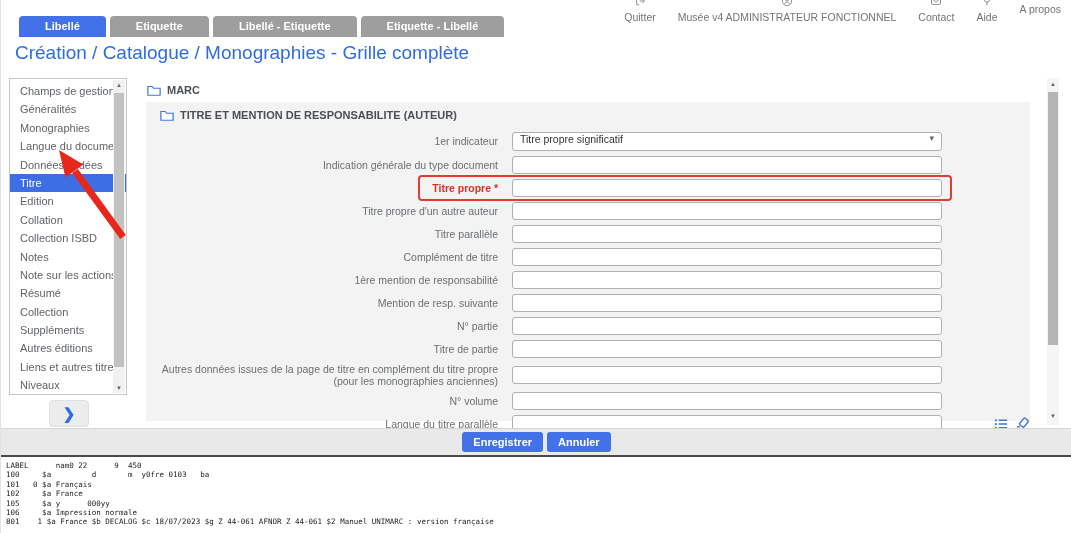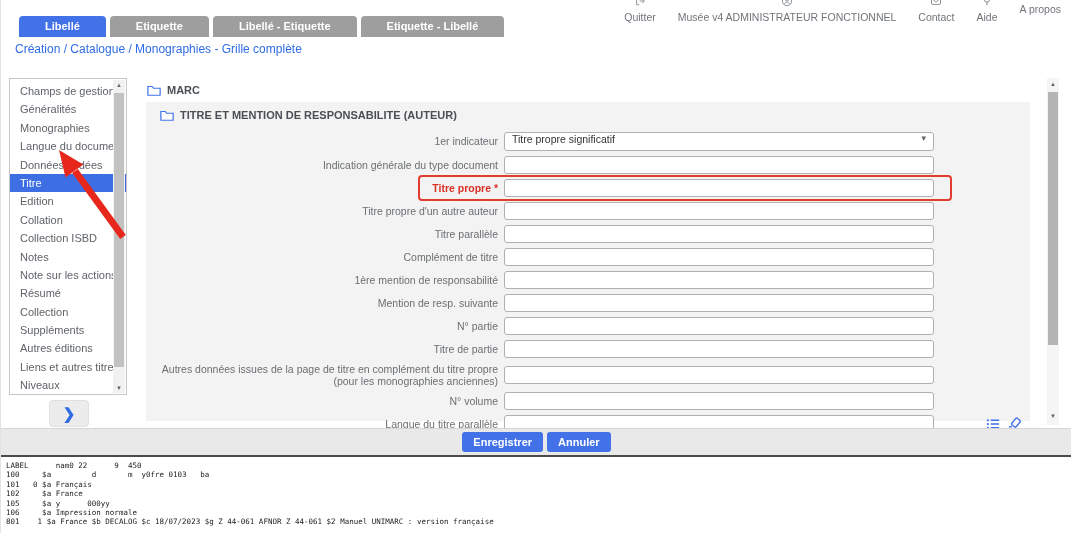--- a/index.html
+++ b/index.html
@@ -12,21 +12,21 @@
   .topmenu .mitem { display:flex; align-items:center; gap:4px; font-size:10.5px; color:#70757a; cursor:pointer; white-space:nowrap;flex-direction:column; }
   .topmenu svg { width:12px; height:12px; stroke:#8a8f94; fill:none; stroke-width:1.3; }
 
   
   .tabs { position:absolute; left:18px; top:16px; display:flex; gap:4px; }
   .tab { padding:4px 26px 5px; font-size:11px; font-weight:bold; color:#fff; background:#9e9e9e;
     border-radius:4px 4px 0 0; cursor:pointer; white-space:nowrap; }
   .tab.active { background:#4372e8; }
 
   
-  .page-title { position:absolute; left:14px; top:42px; font-size:12px; color:#2f6ce4; }
+  .page-title { position:absolute; left:14px; top:42px; font-size:19px; color:#2f6ce4; }
 
   
   .sidebar { position:absolute; left:8px; top:78px; width:118px; height:317px; background:#fff;
     border:1px solid #c6c6c6; overflow:hidden; padding:3px 0; }
   .sb-item { height:18.4px; line-height:18.4px; padding-left:10px; font-size:11px; color:#5f6368;
     cursor:pointer; white-space:nowrap; overflow:hidden; }
   .sb-item.selected { background:#3d6ee3; color:#fff; }
   .sb-scroll { position:absolute; top:1px; right:1px; bottom:1px; width:12px; background:#f1f1f1;
     font-size:6px; color:#666; text-align:center; }
   .sb-scroll .thumb { position:absolute; top:13px; bottom:26px; left:1px; right:1px; background:#c2c2c2; }
@@ -39,21 +39,21 @@
 
   
   .main-card { position:absolute; left:132px; top:78px; width:910px; height:347px; background:#fff; }
   .group-head { display:flex; align-items:center; gap:6px; font-size:11px; font-weight:bold; color:#4a4f55; }
   .root-group { position:absolute; left:14px; top:6px; }
   .folder-icon svg { width:14px; height:12px; display:block; }
   .panel { position:absolute; left:13px; top:24px; width:884px; height:319px; background:#f3f3f3; }
   .section-group { position:absolute; left:14px; top:7px; }
   .form-rows { position:absolute; left:0; top:30px; right:0; }
   .form-row { display:flex; align-items:center; margin-bottom:5px; position:relative; min-height:18px; }
-  .f-label { flex:0 0 352px; text-align:right; font-size:10.5px; color:#6b6f73; margin-right:6px; line-height:1.15; }
+  .f-label { flex:0 0 352px; text-align:right; font-size:10.5px; color:#6b6f73; margin-right:14px; line-height:1.15; }
   .f-label.req { color:#d93025; font-weight:bold; }
   .f-input { display:flex; align-items:center; }
   .input { width:430px; height:18px; border:1px solid #b0b0b0; border-radius:3px; background:#fff;
     font-size:11px; padding:0 6px; outline:none; font-family:"Liberation Sans",sans-serif; }
   .select { width:430px; height:19px; border:1px solid #b0b0b0; border-radius:3px; background:#fff;
     display:flex; align-items:flex-start; justify-content:space-between; padding:0 7px; cursor:pointer; }
   .select span:first-child { font-size:10.5px; color:#333; }
   .caret { font-size:9px; color:#666; }
   .hl { position:absolute; left:272px; width:534px; top:-4px; height:26px; border:2px solid #e23b30;
     border-radius:4px; pointer-events:none; }

